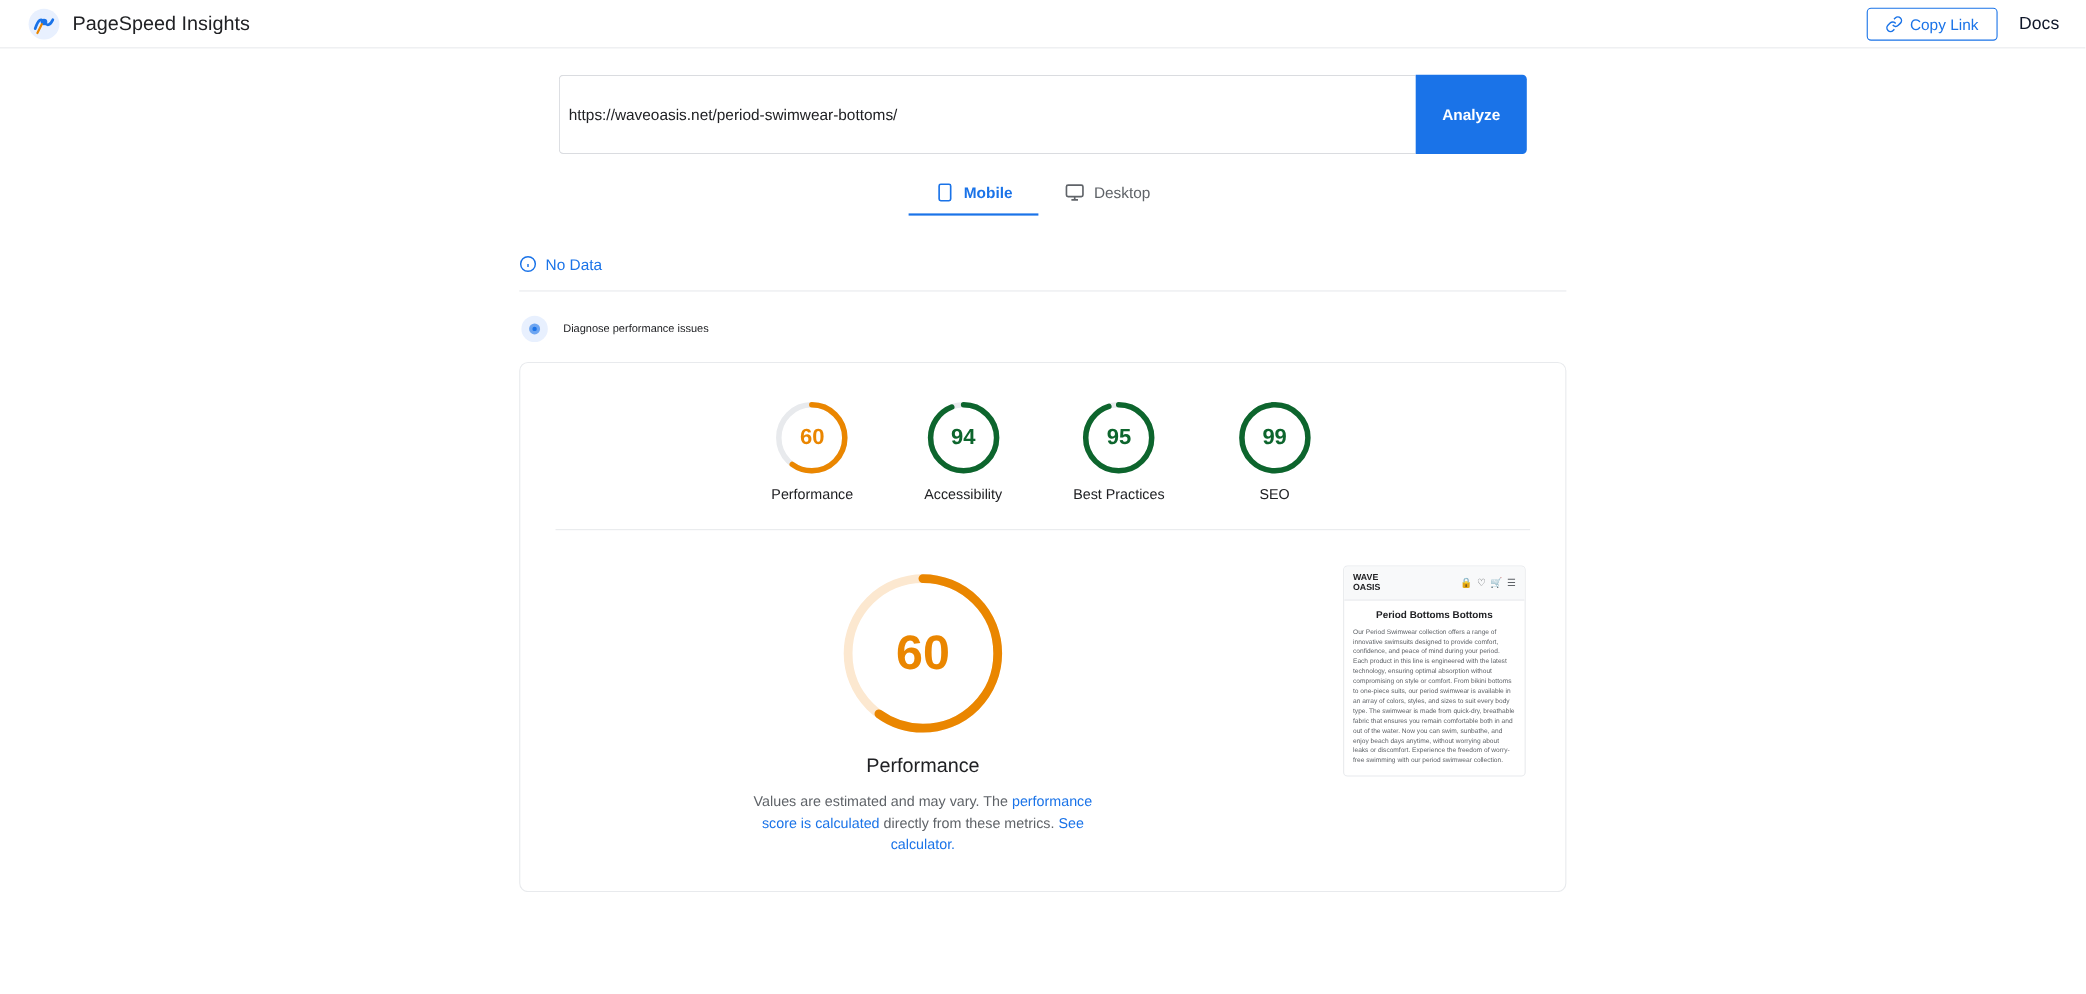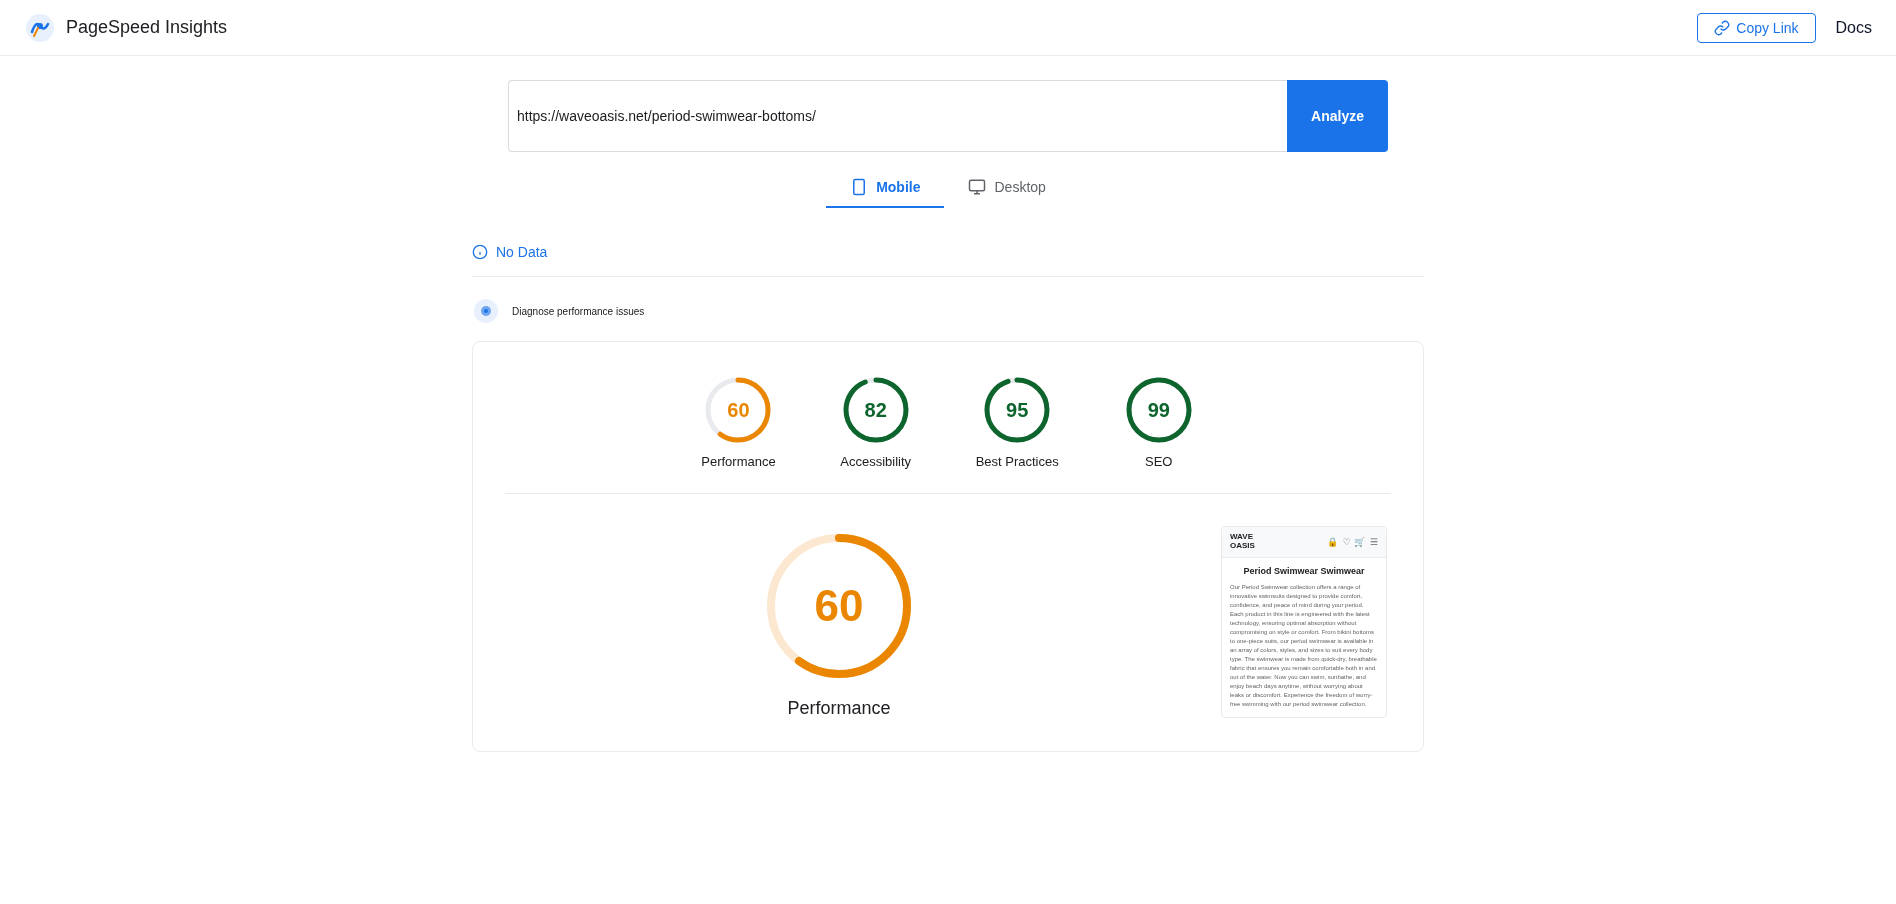--- a/index.html
+++ b/index.html
@@ -4,21 +4,21 @@
   <style>
     * { box-sizing: border-box; margin: 0; padding: 0; }
     body { font-family: 'Google Sans', Arial, sans-serif; background: #fff; color: #202124; font-size: 14px; }
 
     
     .header {
       display: flex;
       align-items: center;
       justify-content: space-between;
       padding: 0 24px;
-      height: 56px;
+      height: 44px;
       border-bottom: 1px solid #e8eaed;
     }
     .header-left { display: flex; align-items: center; gap: 10px; }
     .logo-icon { width: 32px; height: 32px; }
     .app-title { font-size: 18px; font-weight: 400; color: #202124; }
     .header-right { display: flex; align-items: center; gap: 20px; }
     .copy-link-btn {
       display: flex; align-items: flex-end; gap: 6px;
       border: 1px solid #1a73e8; color: #1a73e8;
       background: #fff; padding: 6px 16px; border-radius: 4px;
@@ -354,21 +354,21 @@
         </div>
         <span class="score-label">Performance</span>
       </div>
 
       <div class="score-item">
         <div class="score-circle">
           <svg viewBox="0 0 72 72">
             <circle class="bg-circle" cx="36" cy="36" r="30"></circle>
             <circle class="score-arc stroke-green" cx="36" cy="36" r="30" stroke-dasharray="177.2 188.5" stroke-dashoffset="0"></circle>
           </svg>
-          <span class="score-number color-green-dark">82</span>
+          <span class="score-number color-green-dark">94</span>
         </div>
         <span class="score-label">Accessibility</span>
       </div>
 
       <div class="score-item">
         <div class="score-circle">
           <svg viewBox="0 0 72 72">
             <circle class="bg-circle" cx="36" cy="36" r="30"></circle>
             <circle class="score-arc stroke-green" cx="36" cy="36" r="30" stroke-dasharray="179.1 188.5" stroke-dashoffset="0"></circle>
           </svg>
@@ -397,38 +397,44 @@
         <div class="large-gauge">
           <svg viewBox="0 0 160 160">
 
             <circle class="bg-arc" cx="80" cy="80" r="68" style="stroke:#fce8d0; stroke-width:8; fill:none;"></circle>
 
             <circle class="fg-arc" cx="80" cy="80" r="68" style="stroke:#ea8600; stroke-width:8; fill:none; stroke-linecap:round;" stroke-dasharray="256 427.3" stroke-dashoffset="0"></circle>
           </svg>
           <span class="large-score-num">60</span>
         </div>
         <span class="perf-title">Performance</span>
+        <p class="perf-note">
+          <span>Values are estimated and may vary. The</span>
+          <span class="highlight">performance score is calculated</span>
+          <span>directly from these metrics.</span>
+          <span class="highlight">See calculator.</span>
+        </p>
       </div>
 
       <div class="preview-col">
         <div class="preview-thumbnail">
           <div class="preview-header">
             <div class="preview-logo-text">
               <div>WAVE</div>
               <div>OASIS</div>
             </div>
             <div class="preview-icons">
               <span class="preview-icon">🔒</span>
               <span class="preview-icon">♡</span>
               <span class="preview-icon">🛒</span>
               <span class="preview-icon">☰</span>
             </div>
           </div>
           <div class="preview-body">
-            <div class="preview-page-title">Period Swimwear Swimwear</div>
+            <div class="preview-page-title">Period Bottoms Bottoms</div>
             <div class="preview-text">Our Period Swimwear collection offers a range of innovative swimsuits designed to provide comfort, confidence, and peace of mind during your period. Each product in this line is engineered with the latest technology, ensuring optimal absorption without compromising on style or comfort. From bikini bottoms to one-piece suits, our period swimwear is available in an array of colors, styles, and sizes to suit every body type. The swimwear is made from quick-dry, breathable fabric that ensures you remain comfortable both in and out of the water. Now you can swim, sunbathe, and enjoy beach days anytime, without worrying about leaks or discomfort. Experience the freedom of worry-free swimming with our period swimwear collection.</div>
           </div>
         </div>
       </div>
 
     </div>
   </div>
 
 </div>
 

